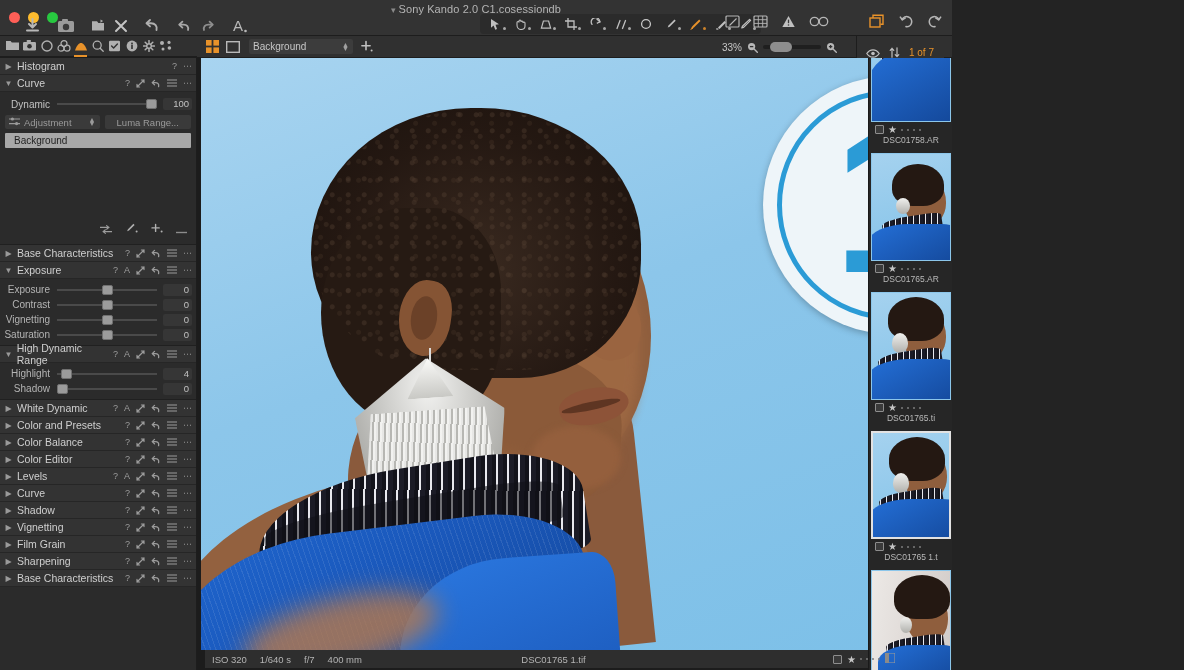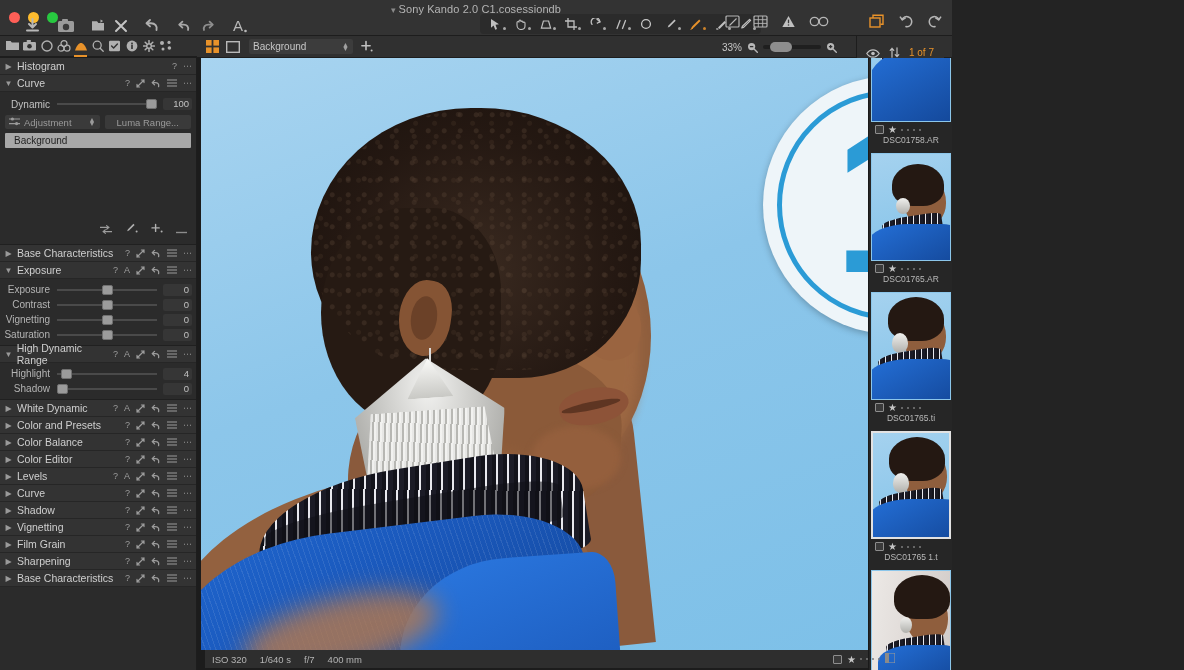--- a/index.html
+++ b/index.html
@@ -1100,20 +1100,21 @@
           </div>
         </div>
 
         <div class="statusbar">
           <div class="exif">
             <span>ISO 320</span>
             <span>1/640 s</span>
             <span>f/7</span>
             <span>400 mm</span>
           </div>
+          <div class="fname">DSC01765 1.tif</div>
           <div class="rate">
             <span class="cbox"></span>
             <span class="stars">
               <span class="star-on">★</span>
               <span class="dot"></span>
               <span class="dot"></span>
               <span class="dot"></span>
               <span class="dot"></span>
             </span>
             <span>

